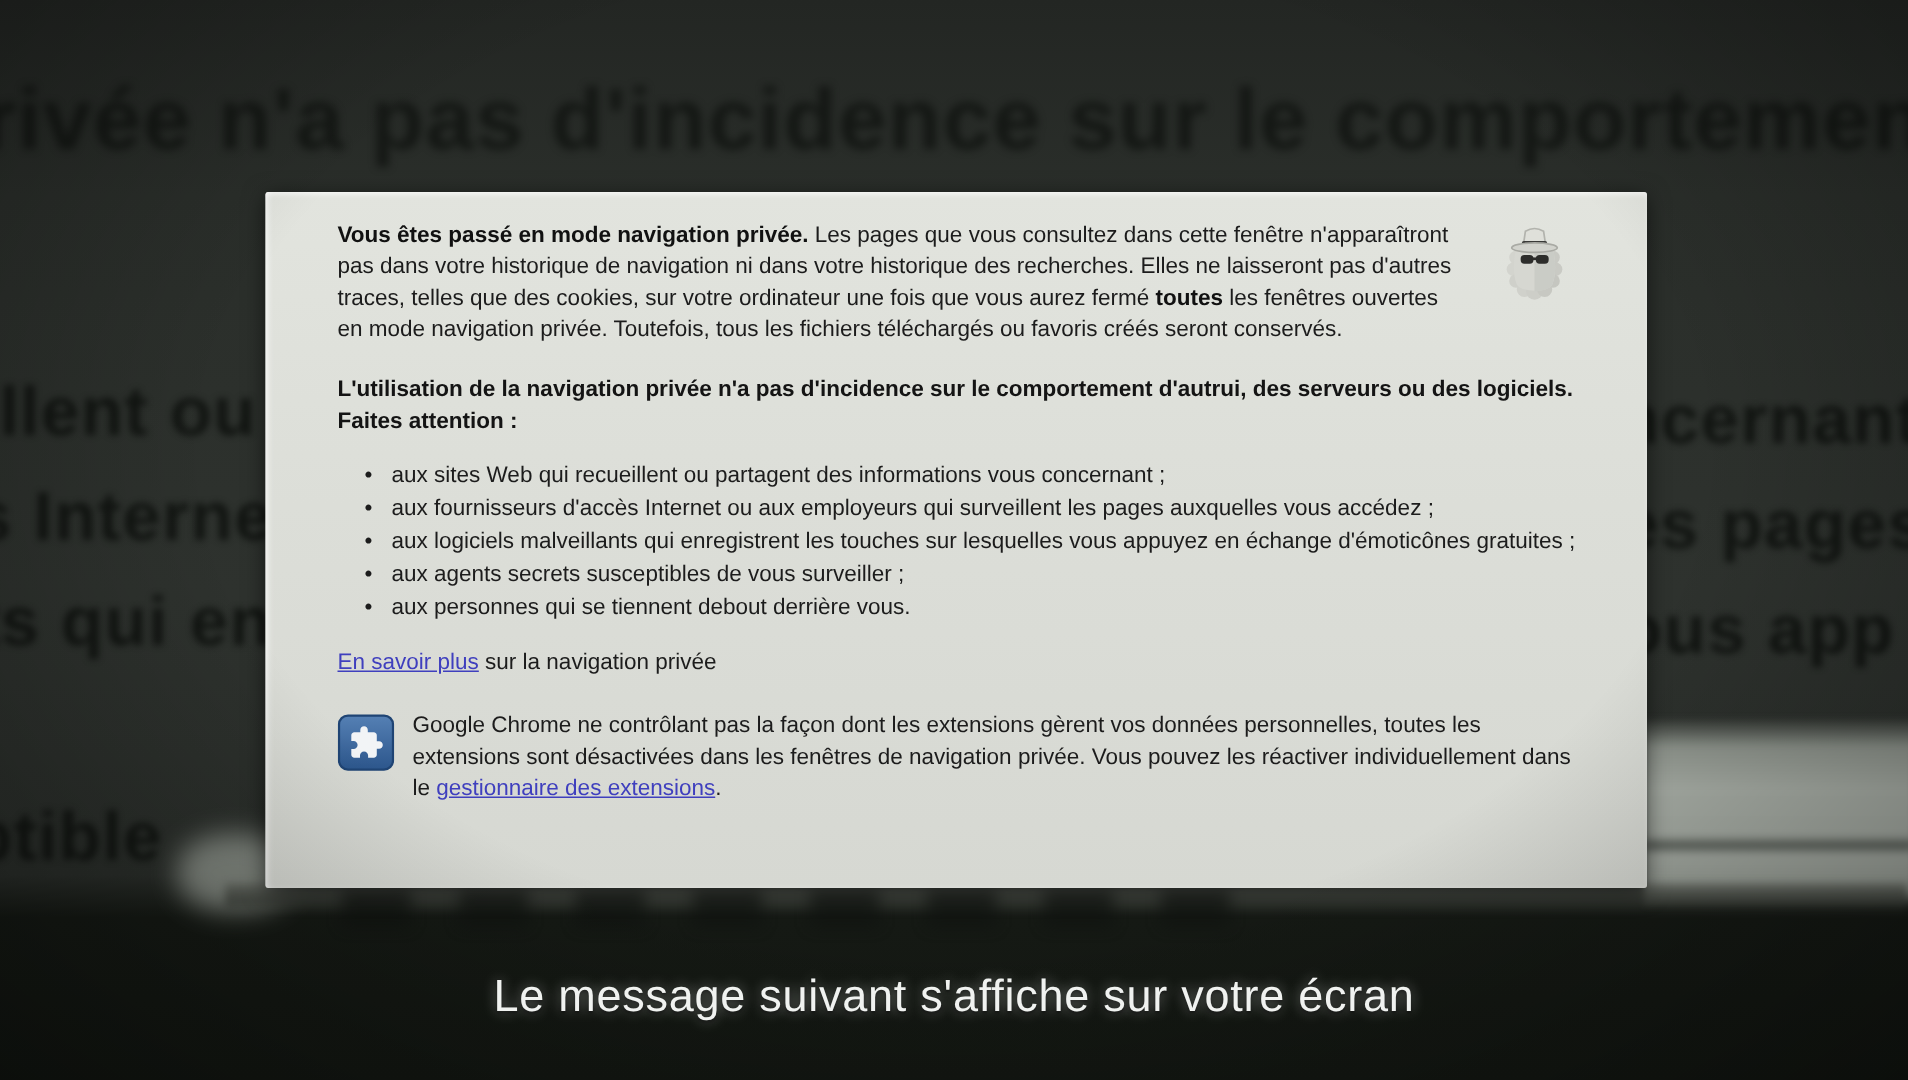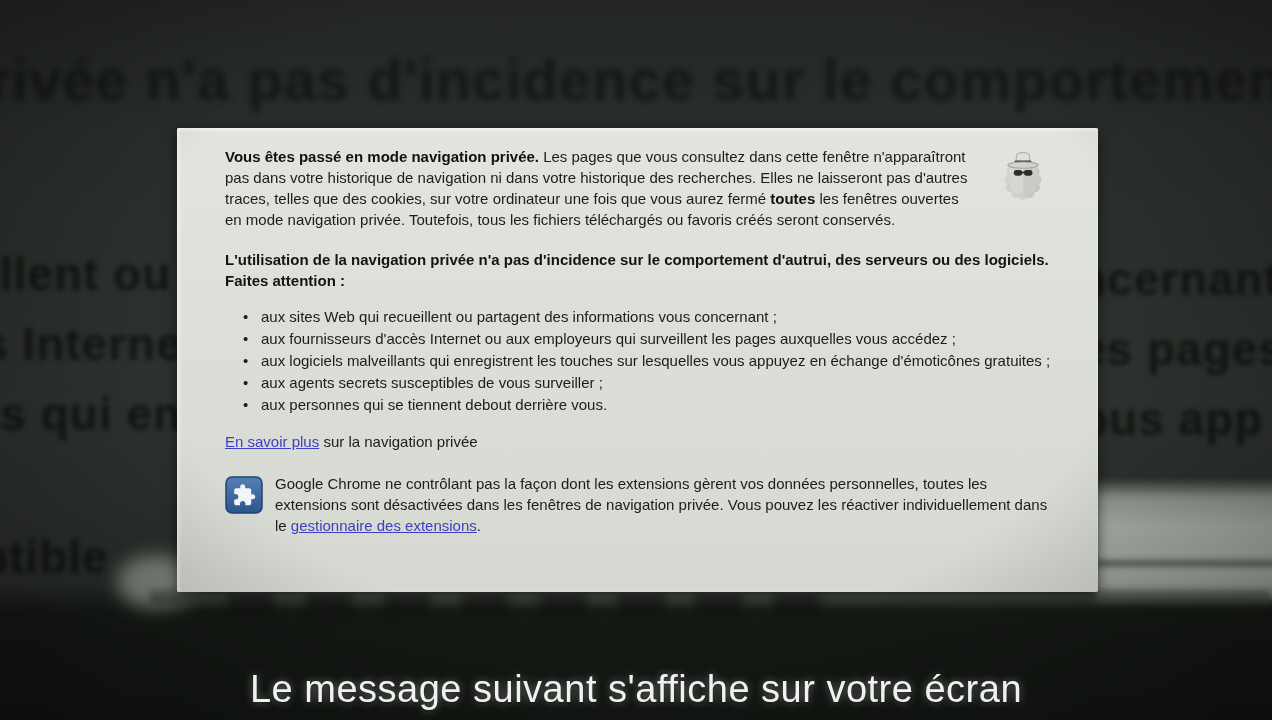--- a/index.html
+++ b/index.html
@@ -69,22 +69,22 @@
   ul.warn-list li::before{
     content:"•";position:absolute;left:-18px;top:0;color:#1c1c1c;font-size:15px;
   }
   .learn-more{margin:16px 0 0 0;}
   a.plink{color:#3f3fbe;text-decoration:underline;cursor:pointer;}
   .ext-row{margin:21px 0 0 0;display:flex;align-items:flex-start;}
   .ext-icon{flex:0 0 38px;width:38px;height:38px;margin:3px 12px 0 0;}
   .ext-text{flex:1;}
   
   .subtitle{
-    position:absolute;left:0;top:667px;width:100%;z-index:9;
-    text-align:center;color:#f0f2f0;font-size:38px;line-height:44px;
+    position:absolute;left:0;top:643px;width:100%;z-index:9;
+    text-align:center;color:#f0f2f0;font-size:30px;line-height:44px;
     letter-spacing:.5px;
     text-shadow:0 0 9px rgba(235,238,235,.45),0 1px 2px rgba(0,0,0,.7);
   }
 </style>
 </head>
 <body>
 
 <div class="stage">
 
   <div class="bg-frag bg-top">rivée n'a pas d'incidence sur le comportement d'</div>

